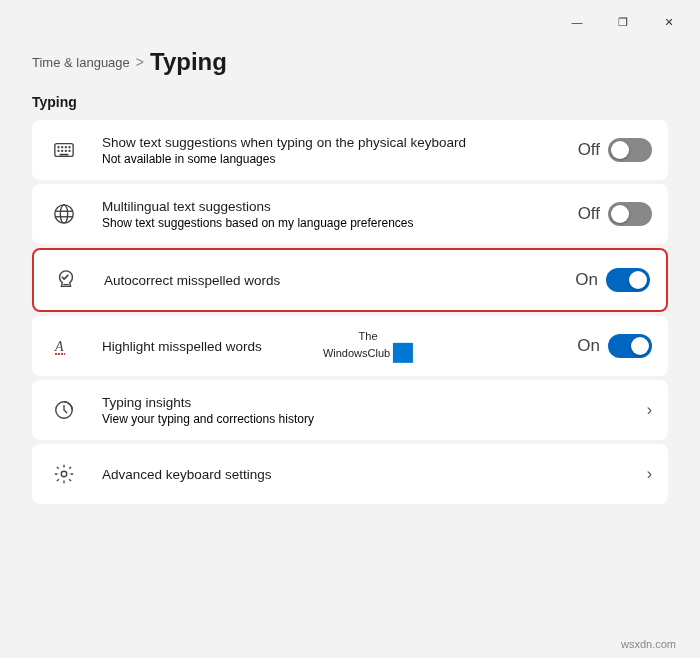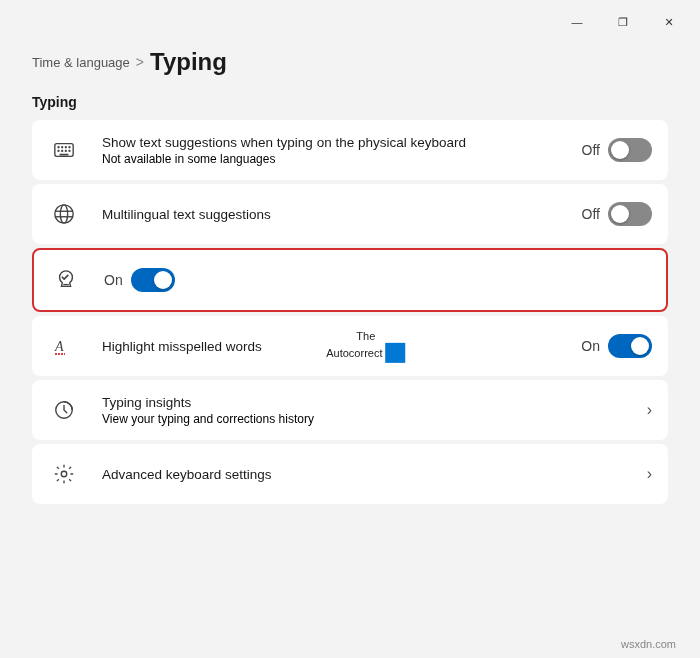--- a/index.html
+++ b/index.html
@@ -138,21 +138,21 @@
     }
 
     .settings-card-control {
       display: flex;
       align-items: center;
       gap: 8px;
       flex-shrink: 0;
     }
 
     .control-label {
-      font-size: 14px;
+      font-size: 17px;
       color: #444;
     }
 
     
     .toggle {
       width: 44px;
       height: 24px;
       border-radius: 12px;
       position: relative;
       cursor: pointer;
@@ -283,37 +283,41 @@
       <div class="settings-card-icon">
         <svg width="22" height="22" viewBox="0 0 24 24" fill="none" stroke="#444" stroke-width="1.5">
           <circle cx="12" cy="12" r="10"></circle>
           <ellipse cx="12" cy="12" rx="4" ry="10"></ellipse>
           <line x1="2" y1="9" x2="22" y2="9"></line>
           <line x1="2" y1="15" x2="22" y2="15"></line>
         </svg>
       </div>
       <div class="settings-card-content">
         <div class="settings-card-title">Multilingual text suggestions</div>
+        <div class="settings-card-subtitle">Show text suggestions based on my language preferences</div>
       </div>
       <div class="settings-card-control">
         <span class="control-label">Off</span>
         <div class="toggle off">
           <div class="toggle-knob"></div>
         </div>
       </div>
     </div>
 
     <div class="settings-card highlighted">
       <div class="settings-card-icon">
         <svg width="22" height="22" viewBox="0 0 24 24" fill="none" stroke="#444" stroke-width="1.5">
           <path d="M12 2C8 2 5 5 5 9c0 2.5 1.2 4.7 3 6l-1 4h10l-1-4c1.8-1.3 3-3.5 3-6 0-4-3-7-7-7z"></path>
           <line x1="9" y1="17" x2="15" y2="17"></line>
           <path d="M8 9l2 2 4-4" stroke-width="1.8" stroke-linecap="round" stroke-linejoin="round"></path>
         </svg>
       </div>
+      <div class="settings-card-content">
+        <div class="settings-card-title">Autocorrect misspelled words</div>
+      </div>
       <div class="settings-card-control">
         <span class="control-label">On</span>
         <div class="toggle on">
           <div class="toggle-knob"></div>
         </div>
       </div>
     </div>
 
     <div class="settings-card highlight-row">
       <div class="settings-card-icon">
@@ -322,21 +326,21 @@
           <line x1="3" y1="20" x2="13" y2="20" stroke="#c00" stroke-width="1.5" stroke-dasharray="2,1"></line>
         </svg>
       </div>
       <div class="settings-card-content">
         <div class="settings-card-title">Highlight misspelled words</div>
       </div>
 
       <div class="inline-watermark">
         <span class="inline-watermark-text">The</span>
         <div style="display:flex;align-items:center;gap:3px;">
-          <span class="inline-watermark-text">Autocorrect</span>
+          <span class="inline-watermark-text">WindowsClub</span>
           <span class="inline-watermark-blue"></span>
         </div>
       </div>
       <div class="settings-card-control">
         <span class="control-label">On</span>
         <div class="toggle on">
           <div class="toggle-knob"></div>
         </div>
       </div>
     </div>

